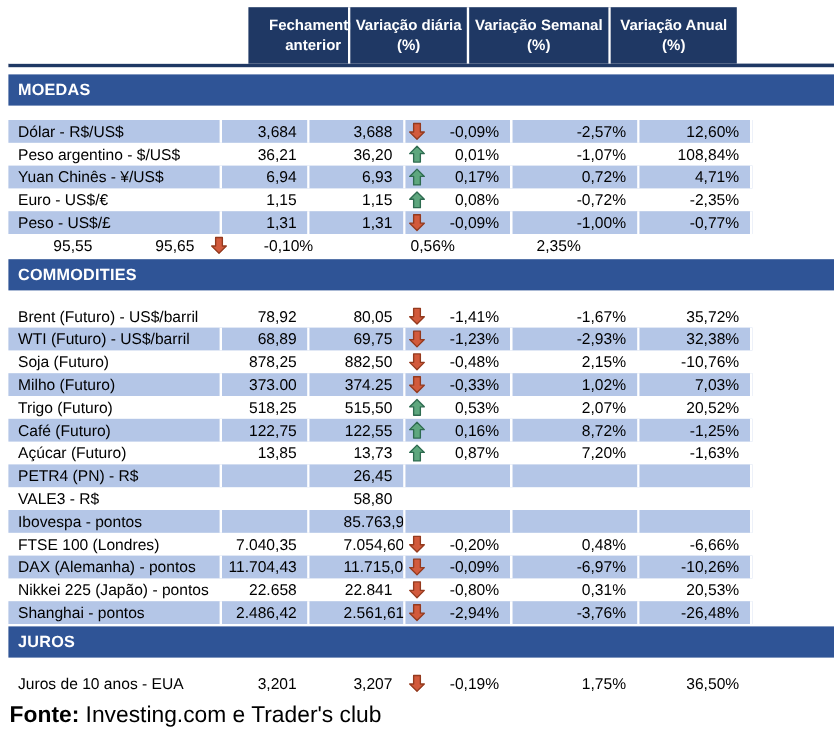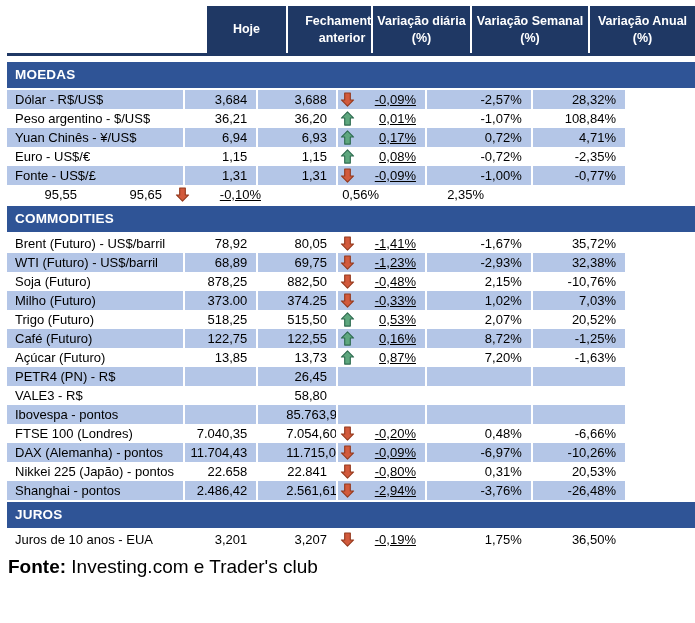--- a/index.html
+++ b/index.html
@@ -8,59 +8,58 @@
   .header-row{display:flex;width:688px;}
   .hspacer{width:200px;height:47px;background:#fff;}
   .hcell{background:#1F3864;color:#fff;font-weight:bold;font-size:12.5px;height:47px;
          display:flex;align-items:center;justify-content:center;text-align:center;
          box-sizing:border-box;border-right:2px solid #fff;line-height:1.3;padding:0 3px;}
   .hcell:last-child{border-right:none;}
   .w1{width:81px;} .w2{width:85px;padding-left:28px;} .w3{width:99px;} .w4{width:118px;} .w5{width:105px;}
   .underline{height:3px;background:#1F3864;width:688px;}
   .band{height:26px;background:#2F5496;color:#fff;font-weight:bold;font-size:13.5px;
         line-height:26px;padding-left:8px;box-sizing:border-box;width:688px;
-        margin-top:2px;margin-bottom:2px;letter-spacing:.2px;}
+        margin-top:2px;margin-bottom:12px;letter-spacing:.2px;}
   .band.first{margin-top:6px;}
   .row{display:flex;width:620px;height:19px;}
   .cell{box-sizing:border-box;font-size:13px;line-height:19px;border-right:2px solid transparent;
         overflow:hidden;white-space:nowrap;}
   .row.shaded .cell{background:#B4C6E7;border-right-color:#fff;}
   .cell.label{width:200px;padding-left:8px;}
   .cell.num{text-align:right;padding-right:9px;}
-  .cell.daily{position:relative;text-decoration:underline;}
+  .cell.daily{position:relative;}
   .arrow{position:absolute;left:2px;top:1px;}
   .footer{margin-top:7px;padding-left:1px;font-size:19px;}
   .footer b{font-weight:bold;}
 </style>
 </head>
 <body>
 
 <div class="sheet">
   <div class="header-row">
     <div class="hspacer"></div>
 
-  <div class="hcell w1">Hoje</div>
       <div class="hcell w2">Fechamento anterior</div>
       <div class="hcell w3">Variação diária (%)</div>
       <div class="hcell w4">Variação Semanal (%)</div>
       <div class="hcell w5">Variação Anual (%)</div>
     </div>
   <div class="underline"></div>
   <div>
 
   <div class="band first">MOEDAS</div>
       <div class="row shaded">
         <div class="cell label">Dólar - R$/US$</div>
         <div class="cell num w1">3,684</div>
         <div class="cell num w2">3,688</div>
         <div class="cell num w3 daily"><svg class="arrow" width="15" height="17" viewBox="0 0 16 17">
             <path d="M8 15.5 L1.5 9 H5 V1.5 H11 V9 H14.5 Z" fill="#D25A3C" stroke="#943A1E" stroke-width="1.2" stroke-linejoin="round"></path>
           </svg><span>-0,09%</span></div>
         <div class="cell num w4">-2,57%</div>
-        <div class="cell num w5">28,32%</div>
+        <div class="cell num w5">12,60%</div>
       </div>
       <div class="row">
         <div class="cell label">Peso argentino - $/US$</div>
         <div class="cell num w1">36,21</div>
         <div class="cell num w2">36,20</div>
         <div class="cell num w3 daily"><svg class="arrow" width="15" height="17" viewBox="0 0 16 17">
             <path d="M8 1.5 L14.5 8 H11 V15.5 H5 V8 H1.5 Z" fill="#5EA77E" stroke="#2E6B50" stroke-width="1.2" stroke-linejoin="round"></path>
           </svg><span>0,01%</span></div>
         <div class="cell num w4">-1,07%</div>
         <div class="cell num w5">108,84%</div>
@@ -79,21 +78,21 @@
         <div class="cell label">Euro - US$/€</div>
         <div class="cell num w1">1,15</div>
         <div class="cell num w2">1,15</div>
         <div class="cell num w3 daily"><svg class="arrow" width="15" height="17" viewBox="0 0 16 17">
             <path d="M8 1.5 L14.5 8 H11 V15.5 H5 V8 H1.5 Z" fill="#5EA77E" stroke="#2E6B50" stroke-width="1.2" stroke-linejoin="round"></path>
           </svg><span>0,08%</span></div>
         <div class="cell num w4">-0,72%</div>
         <div class="cell num w5">-2,35%</div>
       </div>
       <div class="row shaded">
-        <div class="cell label">Fonte - US$/£</div>
+        <div class="cell label">Peso - US$/£</div>
         <div class="cell num w1">1,31</div>
         <div class="cell num w2">1,31</div>
         <div class="cell num w3 daily"><svg class="arrow" width="15" height="17" viewBox="0 0 16 17">
             <path d="M8 15.5 L1.5 9 H5 V1.5 H11 V9 H14.5 Z" fill="#D25A3C" stroke="#943A1E" stroke-width="1.2" stroke-linejoin="round"></path>
           </svg><span>-0,09%</span></div>
         <div class="cell num w4">-1,00%</div>
         <div class="cell num w5">-0,77%</div>
       </div>
       <div class="row">
         <div class="cell num w1">95,55</div>

